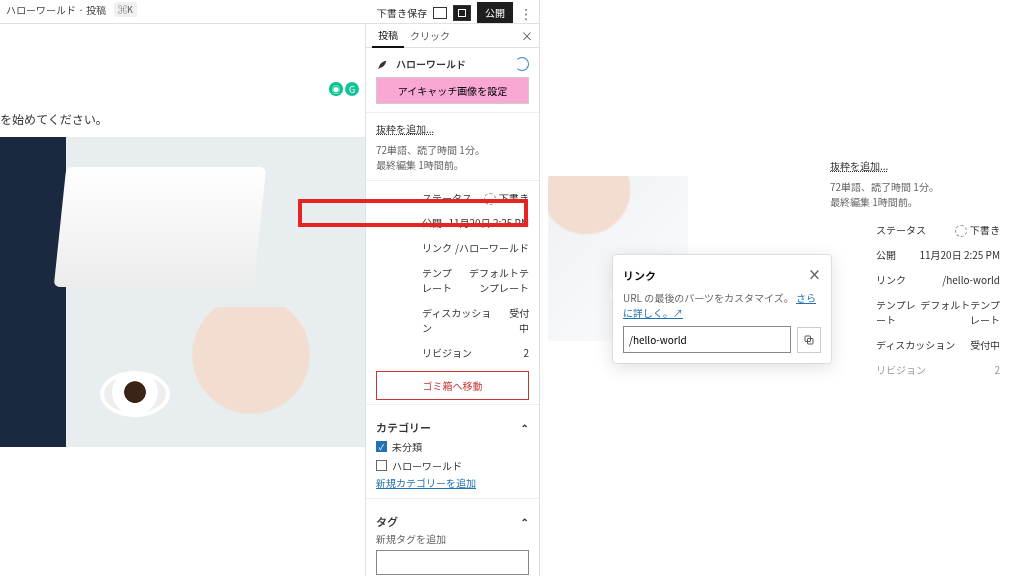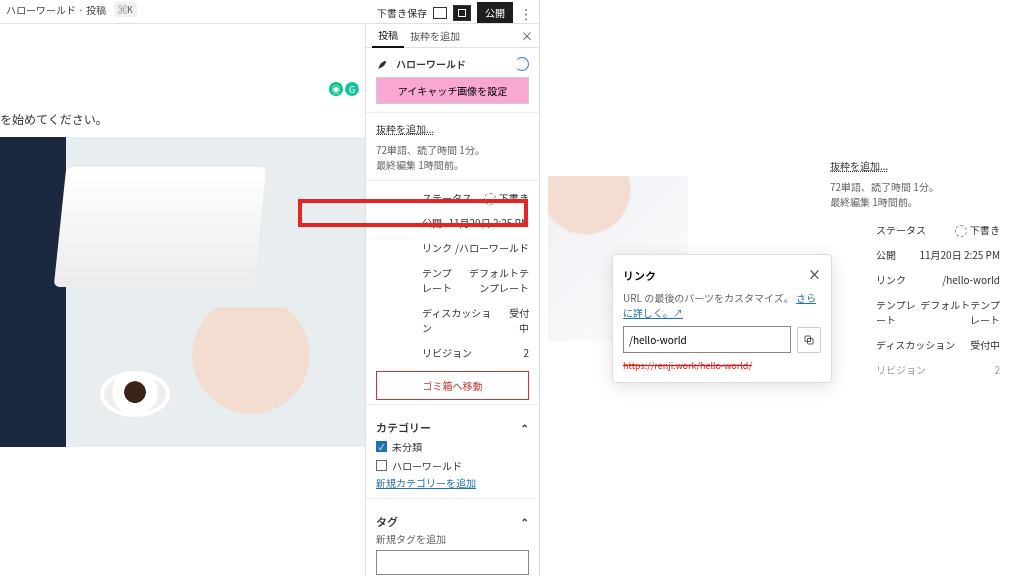--- a/index.html
+++ b/index.html
@@ -121,21 +121,21 @@
         <div class="hero-img">
           <div class="laptop"></div>
           <div class="cup"></div>
           <div class="hand"></div>
         </div>
       </div>
 
       <aside class="sidebar">
         <div class="sb-tabs">
           <span class="tab active">投稿</span>
-          <span class="tab">抜粋を追加</span>
+          <span class="tab">クリック</span>
           <span class="spacer"></span>
           <span class="close">×</span>
         </div>
 
         <div class="sb-section">
           <div class="post-title-row">
             <div class="pt-left">
               <svg class="feather" viewBox="0 0 24 24" fill="#333">
                   <path d="M20 4c-6 0-12 5-14 12l-2 4 4-2c7-2 12-8 12-14z"></path>
                 </svg>
@@ -229,21 +229,20 @@
       </div>
       <div class="slug-row">
         <input value="/hello-world" style="">
         <span class="copy-btn">
           <svg width="12" height="12" viewBox="0 0 24 24" fill="none" stroke="#555" stroke-width="2">
               <rect x="9" y="9" width="11" height="11" rx="1"></rect>
               <rect x="4" y="4" width="11" height="11" rx="1"></rect>
             </svg>
         </span>
       </div>
-      <div class="full-url">https://renji.work/hello-world/</div>
     </div>
     <div class="red-box r2" style="left:76px; top:308px; width:186px; height:28px;"></div>
 
     <div class="right-sidebar-frag">
       <div class="link-underline">抜粋を追加...</div>
       <div class="muted" style="margin-top:6px;">72単語、読了時間 1分。</div>
       <div class="muted">最終編集 1時間前。</div>
       <div style="height:8px;"></div>
       <div class="kv-row">
           <span class="k">ステータス</span>

